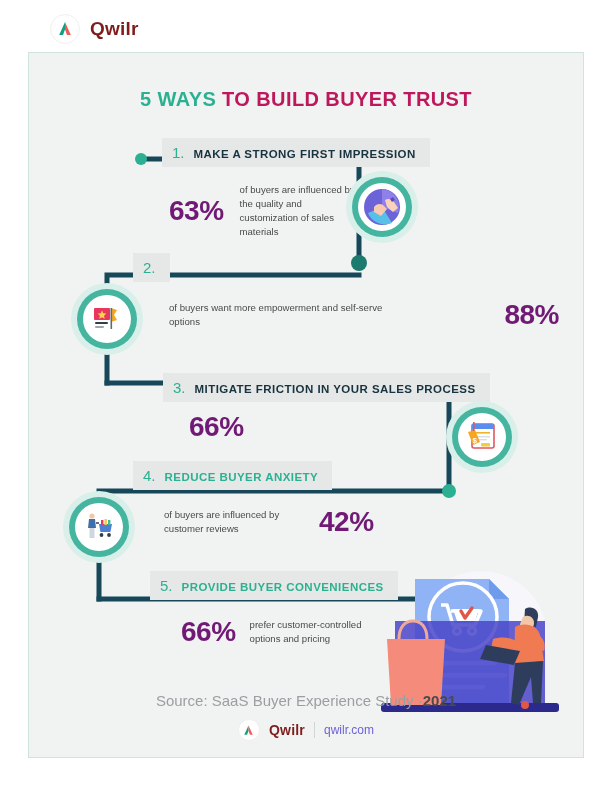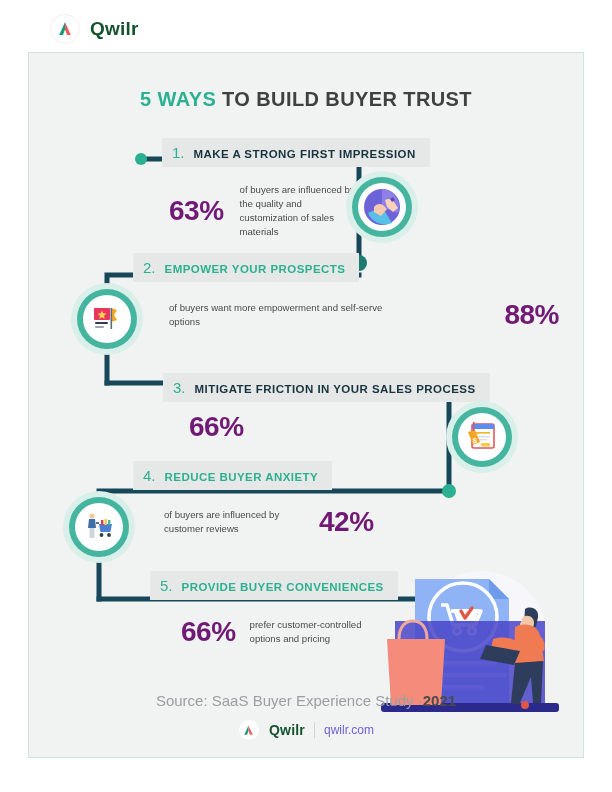--- a/index.html
+++ b/index.html
@@ -15,38 +15,38 @@
   .top-brand{
     position:absolute; left:50px; top:14px;
     display:flex; align-items:center; gap:10px;
   }
   .qlogo{
     width:30px;height:30px;border-radius:50%;
     background:#ffffff;border:1px solid #f0f0f0;
     display:flex;align-items:center;justify-content:center;
   }
   .qlogo svg{display:block;}
-  .qname{font-size:19px;font-weight:bold;color:#14532d;letter-spacing:.2px;}
+  .qname{font-size:19px;font-weight:bold;color:#7f1d1d;letter-spacing:.2px;}
 
   
   .card{
     position:absolute; left:28px; top:52px;
     width:556px; height:706px;
     background:#f1f2f2;
     border:1px solid #cfe4df;
   }
 
   
   .headline{
     position:absolute;left:0;right:0;top:35px;
     text-align:center;font-size:20px;font-weight:bold;
     letter-spacing:.4px;
   }
   .hl-green{color:#2bb191;}
-  .hl-dark{color:#404040;}
+  .hl-dark{color:#be185d;}
 
   
   .conn{position:absolute;left:0;top:0;width:556px;height:706px;}
 
   
   .pill{
     position:absolute;
     background:#e6e7e7;
     padding:6px 14px 6px 10px;
     display:flex;align-items:baseline;gap:9px;
@@ -157,21 +157,20 @@
           <path d="M23 13 c3-2 7-1 9 2 l4 6 -5 4 -6-5 z" fill="#fbd3bb"></path>
           <path d="M12 20 c2-3 6-4 9-2 l4 4 -6 7 -7-4 z" fill="#f8c9ae"></path>
           <path d="M28 12 l3-2 2 3 -3 2 z" fill="#5b4db8"></path>
         </svg>
       </span>
     </span>
   </div>
 
   <div class="pill" style="left:104px;top:200px;">
     <span class="num c-teal">2.</span>
-    <span class="lbl c-teal">EMPOWER YOUR PROSPECTS</span>
   </div>
   <div class="row" style="left:140px;top:248px;width:390px;justify-content:space-between;">
     <span class="desc" style="width:215px;">of buyers want more empowerment and self-serve options</span>
     <span class="pct">88%</span>
   </div>
   <div class="badge" style="left:42px;top:230px;width:72px;height:72px;">
     <span class="ring2" style="width:60px;height:60px;">
       <span class="inner" style="width:48px;height:48px;">
         <svg width="34" height="34" viewBox="0 0 34 34">
           <rect x="4" y="6" width="16" height="12" rx="1" fill="#e8365c"></rect>

